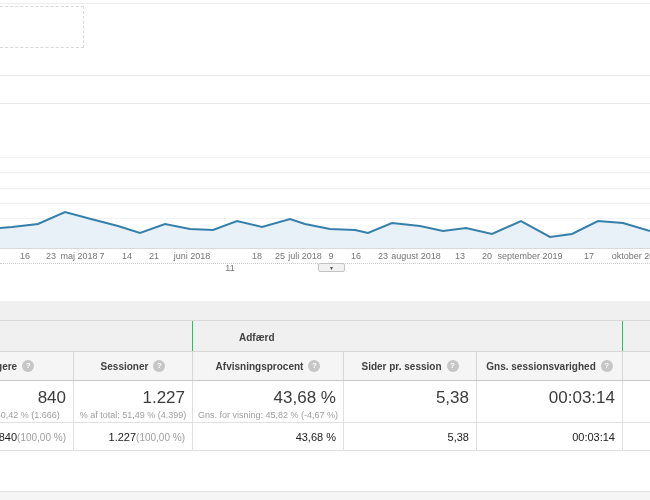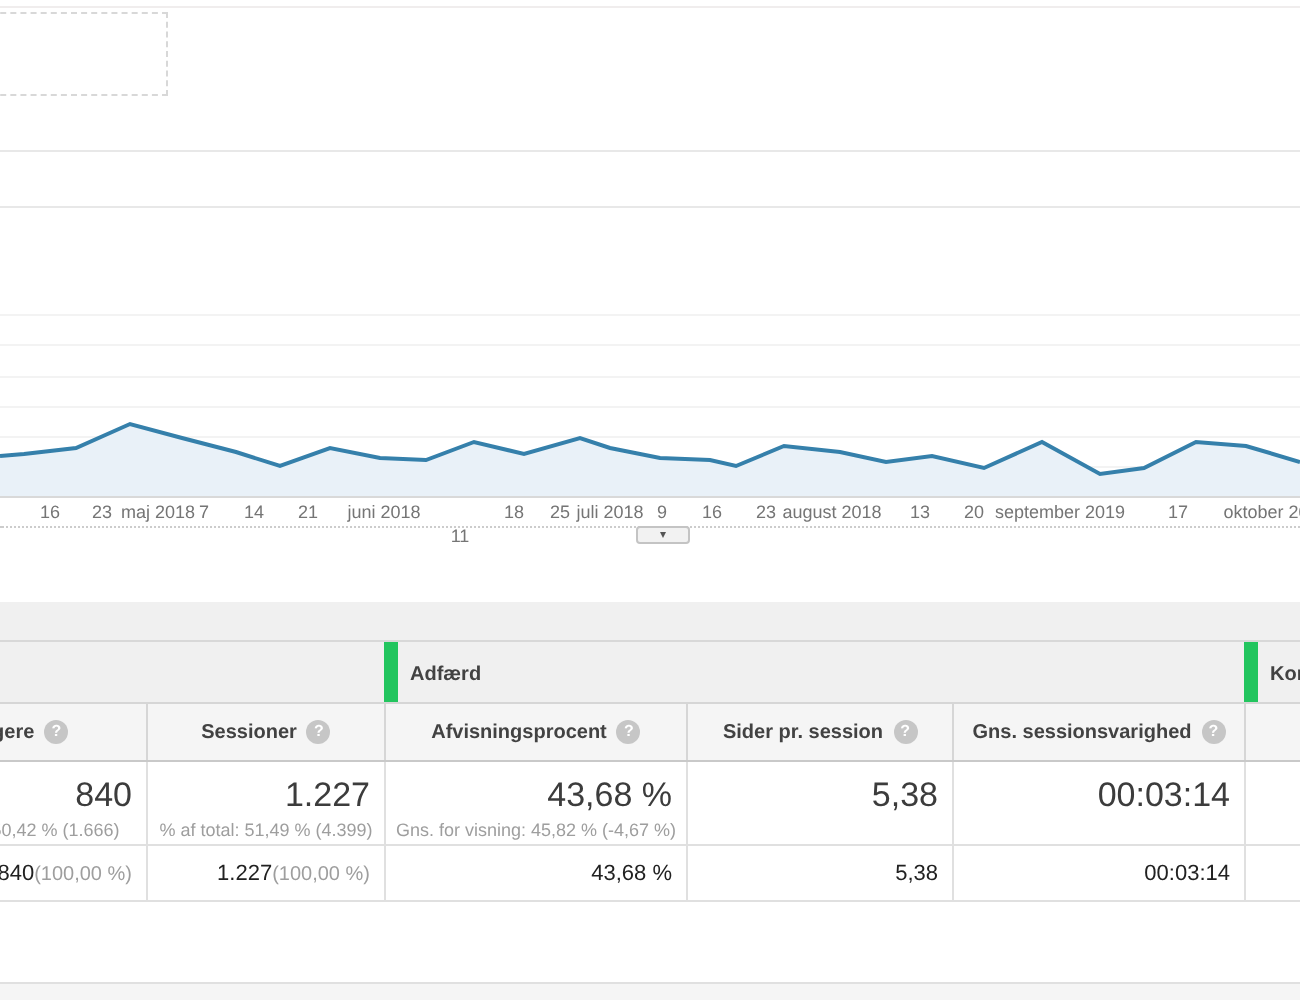--- a/index.html
+++ b/index.html
@@ -55,21 +55,21 @@
   .c3{left:252px;width:151px;}
   .c4{left:403px;width:133px;}
   .c5{left:536px;width:146px;}
   .c6{left:682px;width:154px;}
   .g0{left:0;width:252px;}
   .g1{left:252px;width:430px;}
   .g2{left:682px;width:154px;}
   .header-row .cell,.summary-row .cell,.data-row .cell{border-left:1px solid #e0e0e0;}
   .header-row .cell{border-left-color:#d6d6d6;}
   .header-row .c1,.summary-row .c1,.data-row .c1{border-left:none;}
-  .group-row .g1,.group-row .g2{border-left:7px solid #22c55e;}
+  .group-row .g1,.group-row .g2{border-left:1px solid #22c55e;padding-left:40px;}
   .group-label{
     display:block;padding:11px 0 0 6px;font-weight:bold;color:#424242;font-size:10px;
   }
   .col-head{
     display:flex;align-items:center;justify-content:center;height:100%;
     font-weight:bold;color:#424242;gap:5px;cursor:pointer;
   }
   .help-icon{
     display:inline-block;width:12px;height:12px;border-radius:50%;
     background:#c6c6c6;color:#fff;font-size:8px;line-height:12px;text-align:center;

